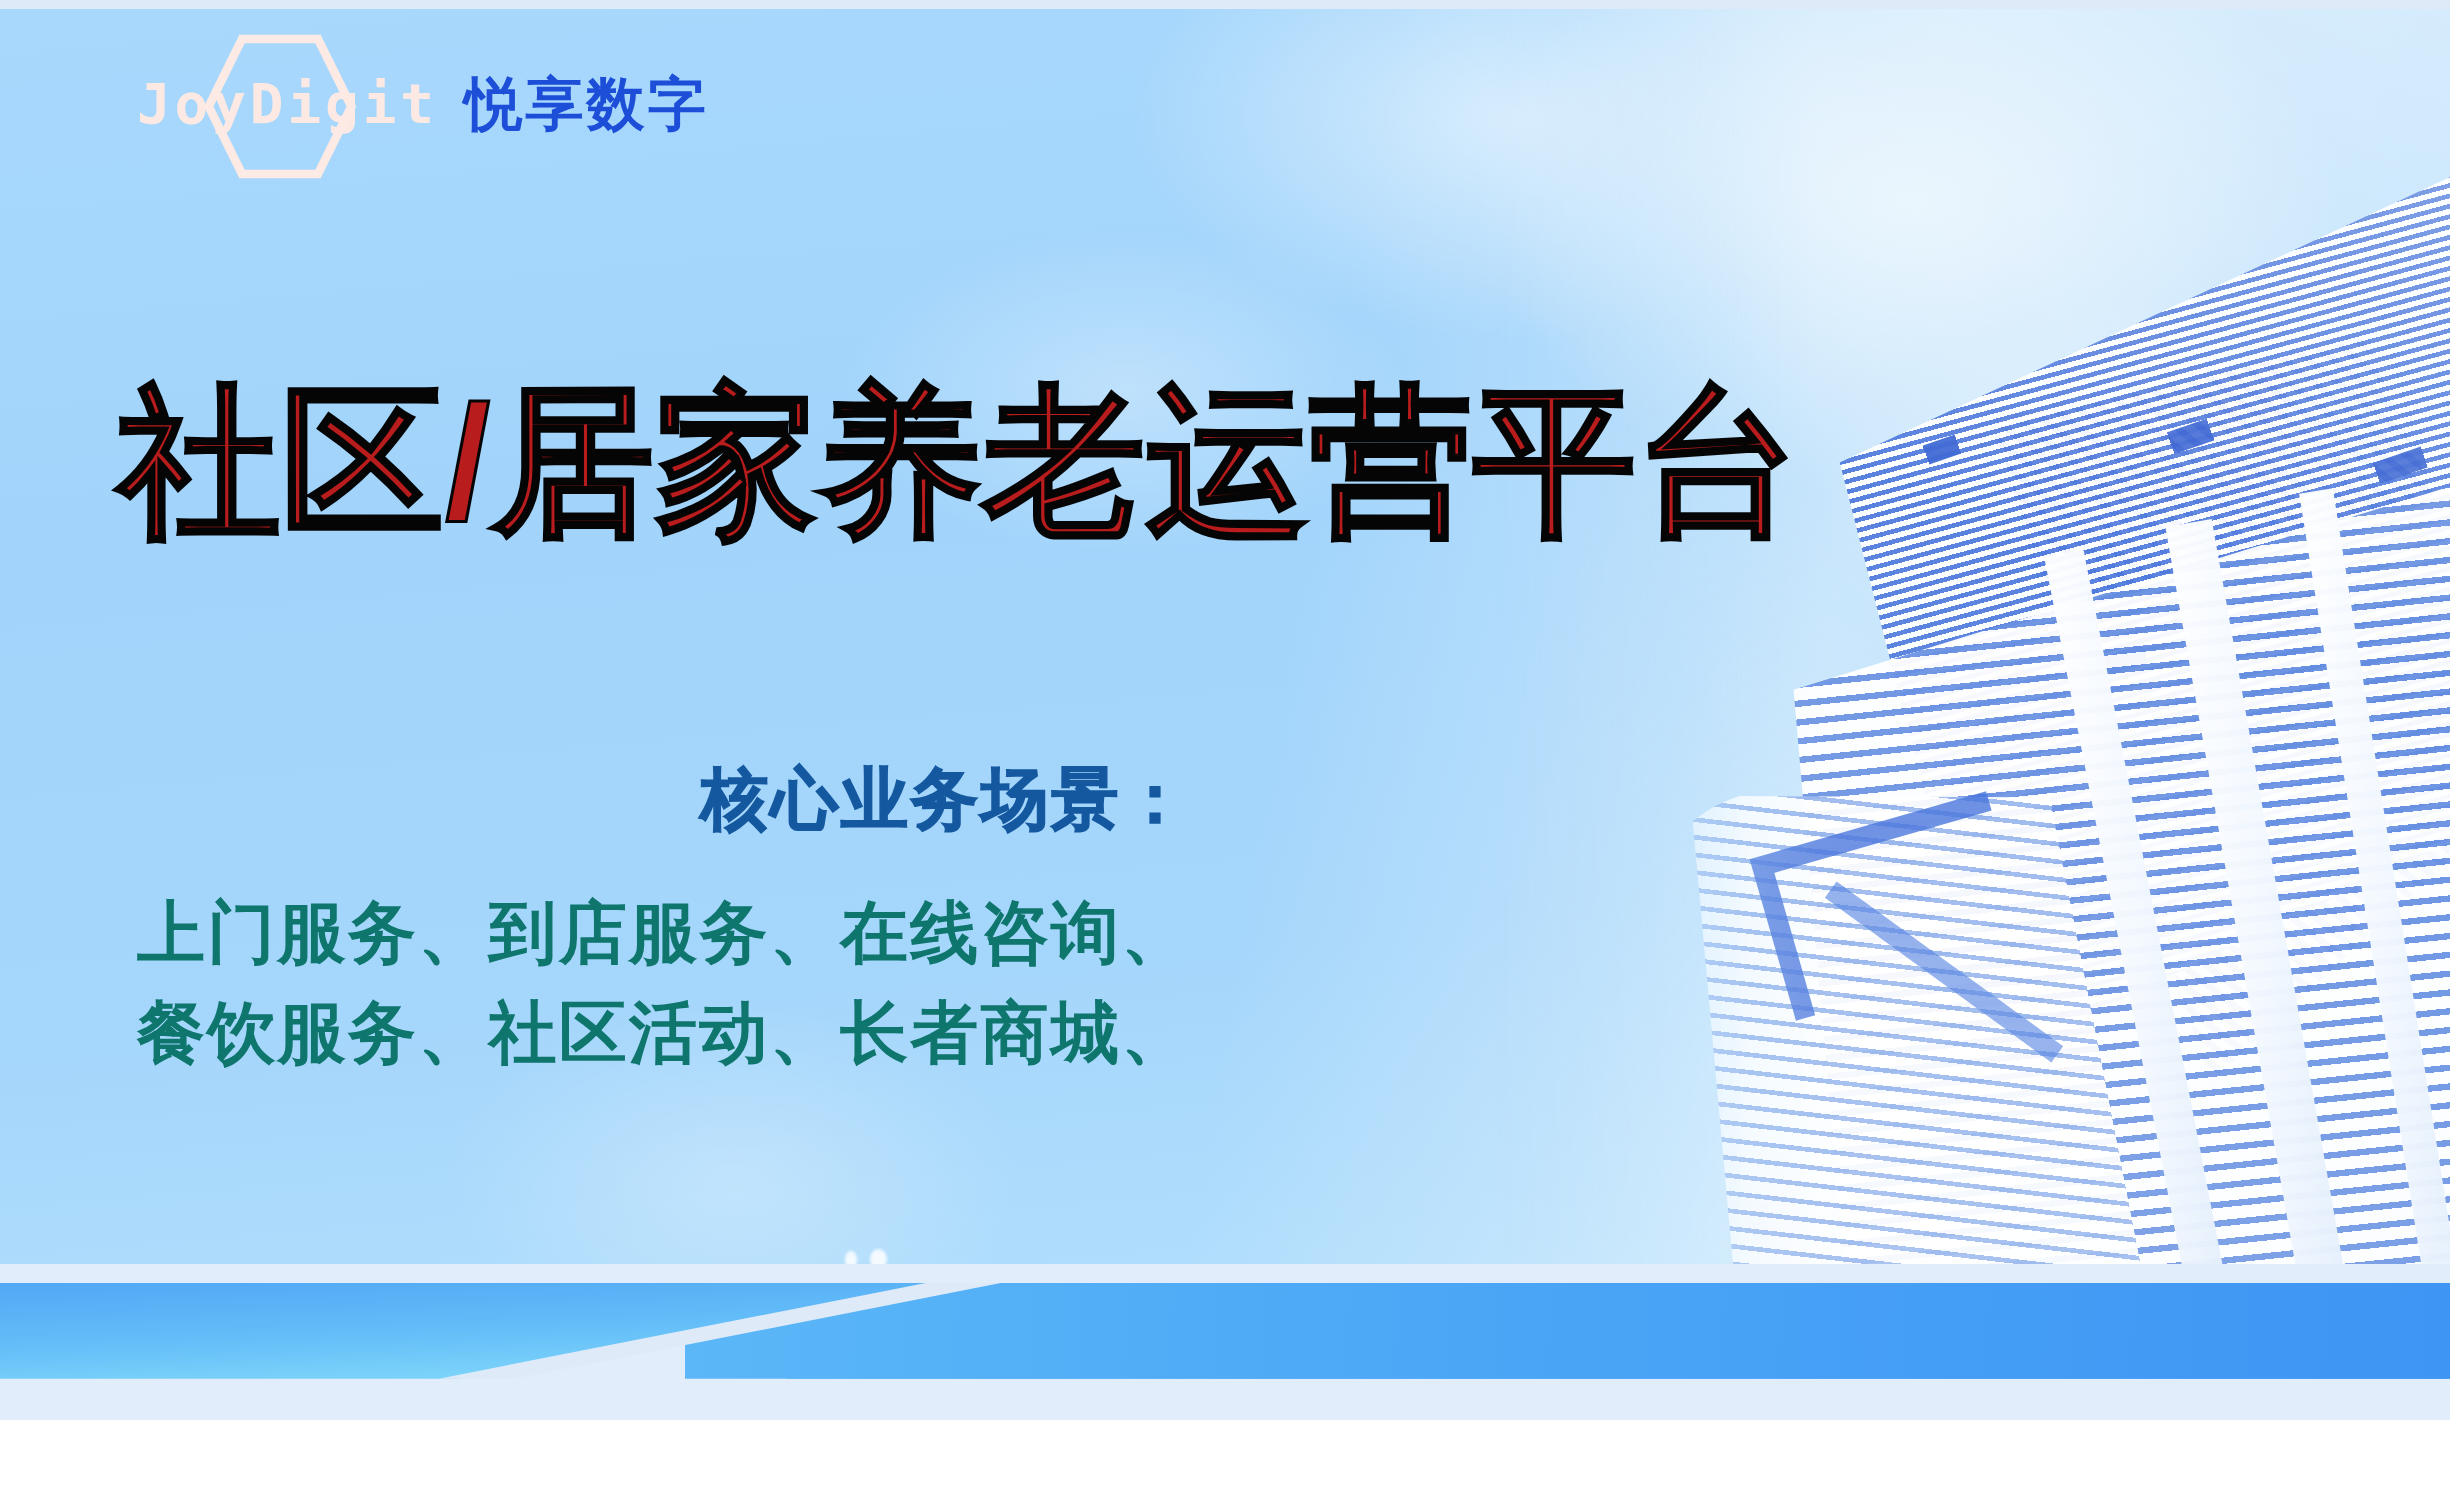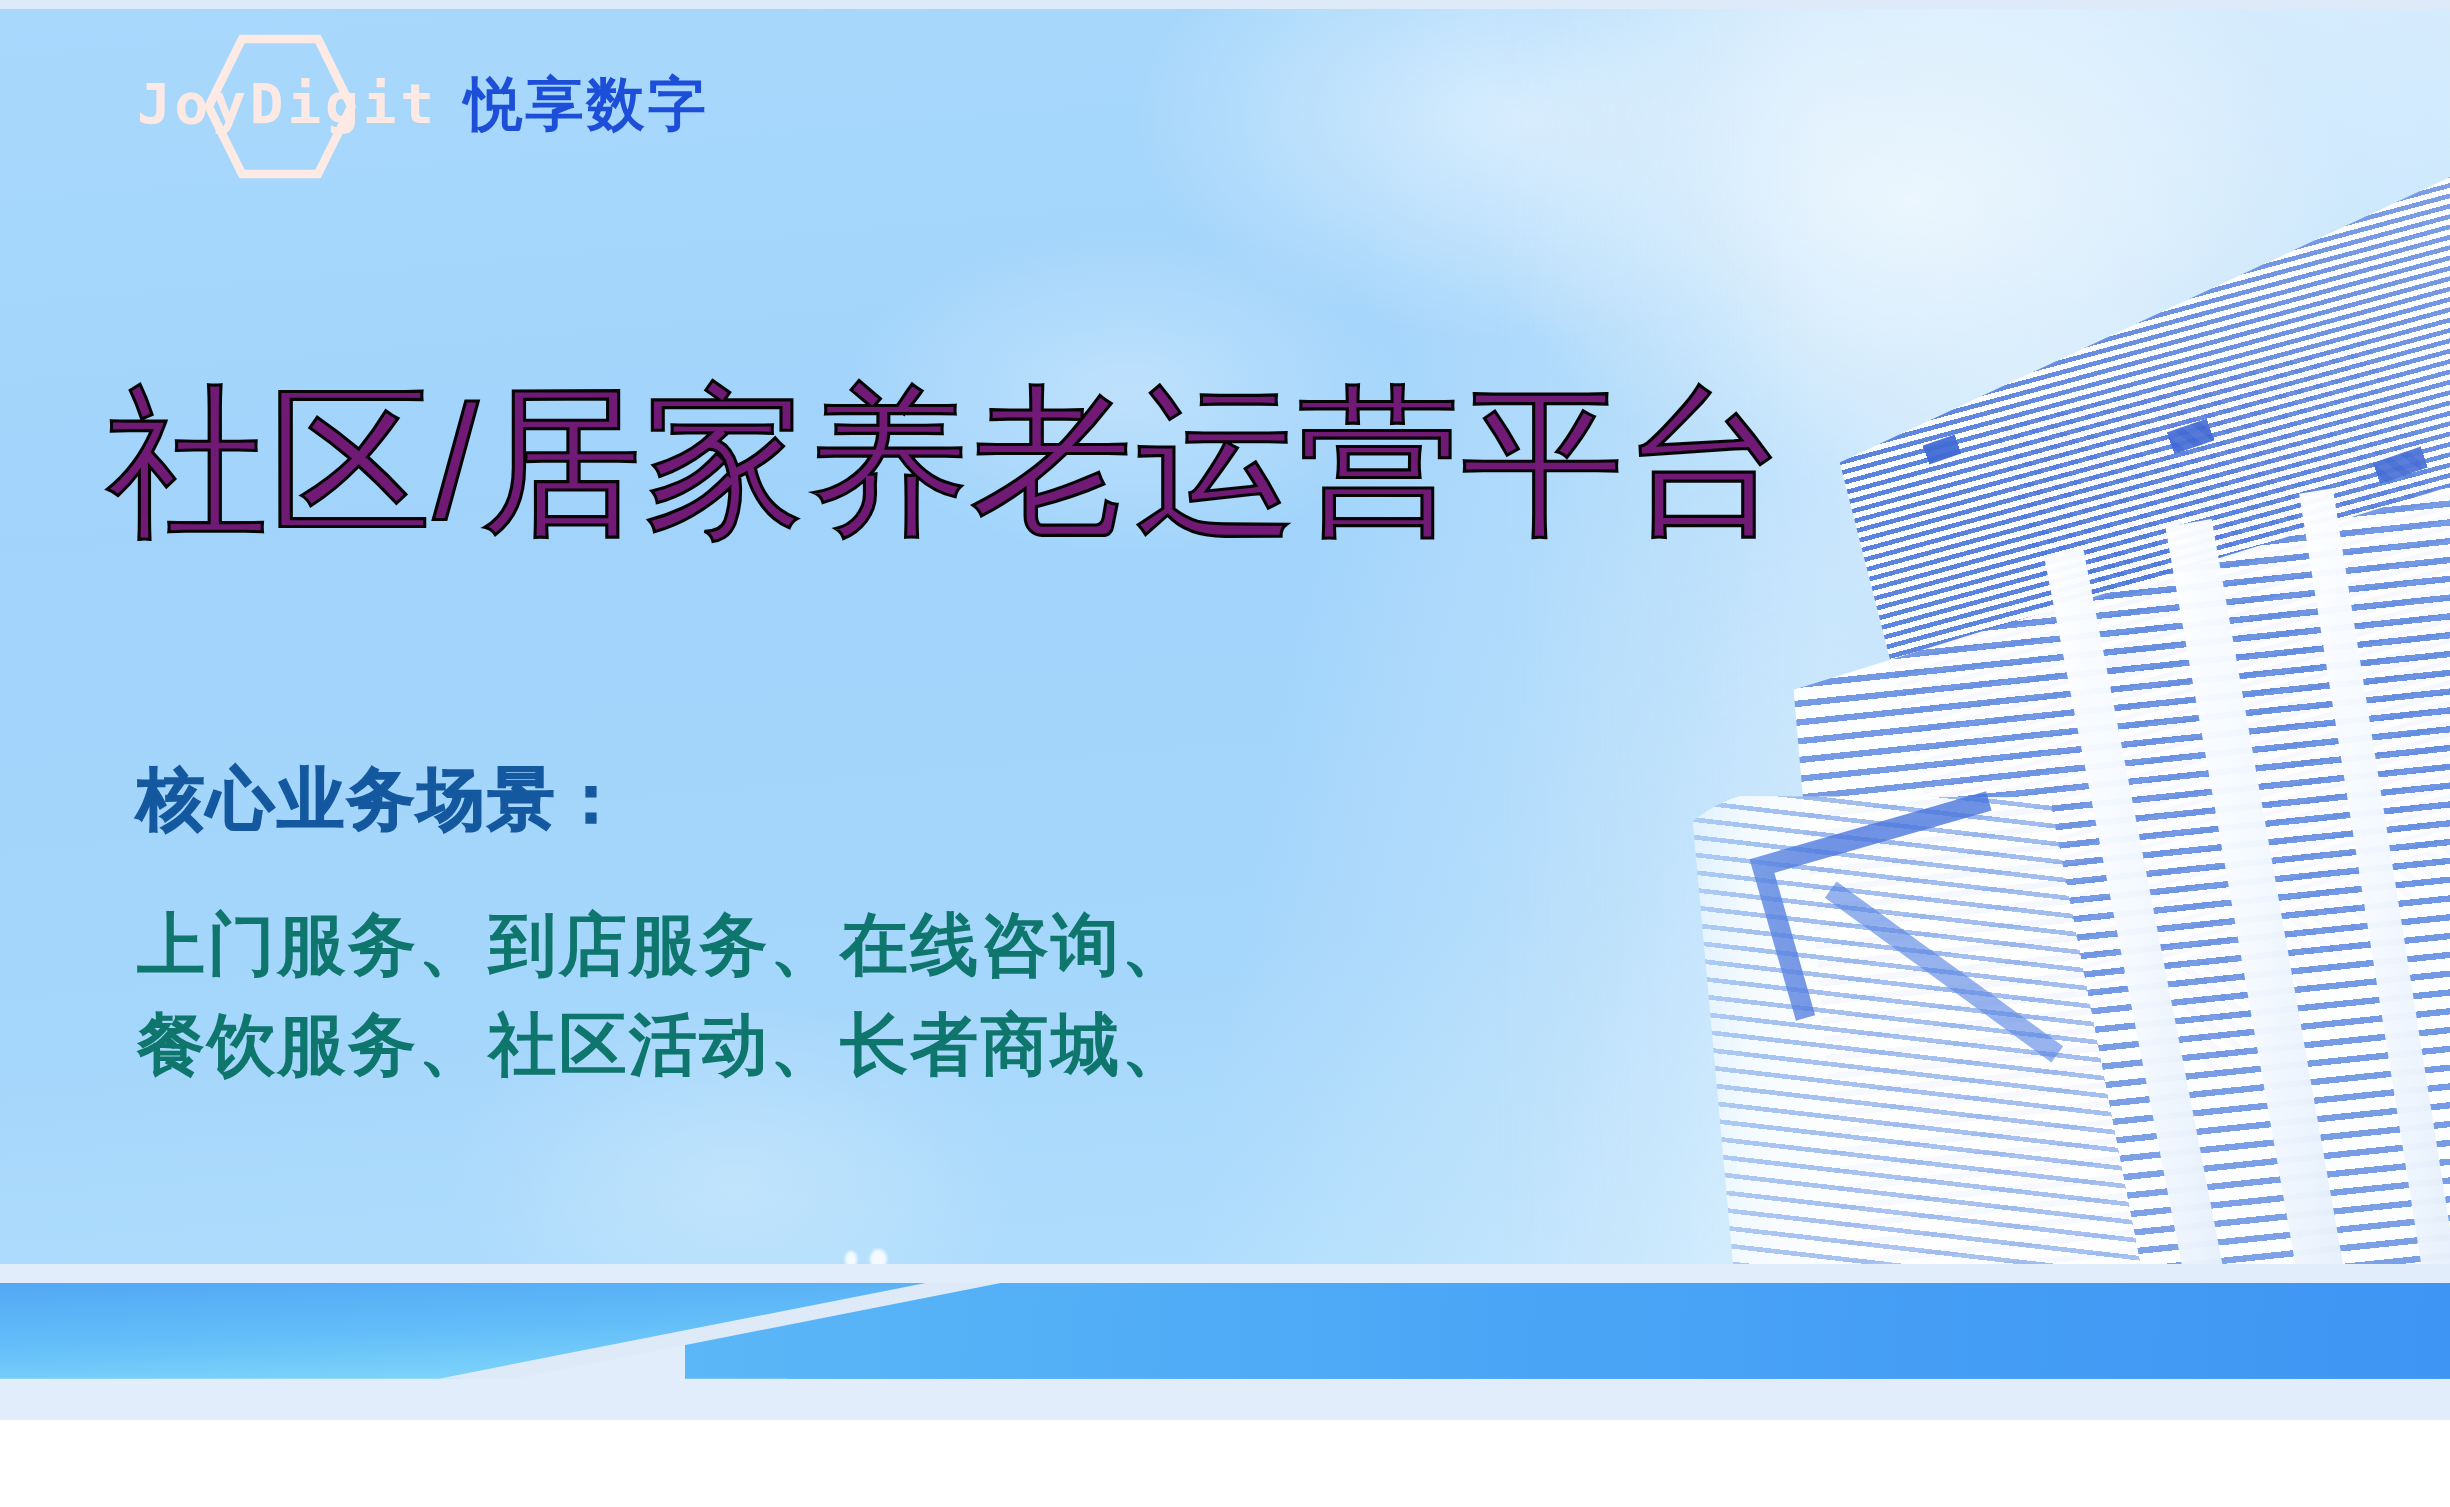--- a/index.html
+++ b/index.html
@@ -211,46 +211,47 @@
     font-weight: 700;
     letter-spacing: 3.1px;
     color: #1d4ed8;
     line-height: 1;
     white-space: nowrap;
   }
 
   
   .headline {
     position: absolute;
-    left: 106px; top: 257px;
+    left: 118px; top: 257px;
     z-index: 6;
     font-size: 162px;
-    font-weight: 400;
-    color: #701a75;
+    font-weight: 700;
+    color: #b91c1c;
     letter-spacing: 1.6px;
     line-height: 1.18;
     white-space: nowrap;
     -webkit-text-stroke: 3.1px #050505;
   }
 
   
   .body-block {
     position: absolute;
     left: 137px; top: 759px;
     z-index: 6;
   }
   .subhead {
     font-size: 67px;
     font-weight: 900;
     color: #14589f;
     letter-spacing: 3.1px;
     line-height: 1.2;
     white-space: nowrap;
     -webkit-text-stroke: 1.6px #14589f;
-    margin-bottom: 56px;
+    margin-bottom: 44px;
+    text-align: right;
   }
   .scenario-line {
     font-size: 68px;
     font-weight: 600;
     color: #0f766e;
     letter-spacing: 2.3px;
     line-height: 1.46;
     white-space: nowrap;
   }
 

